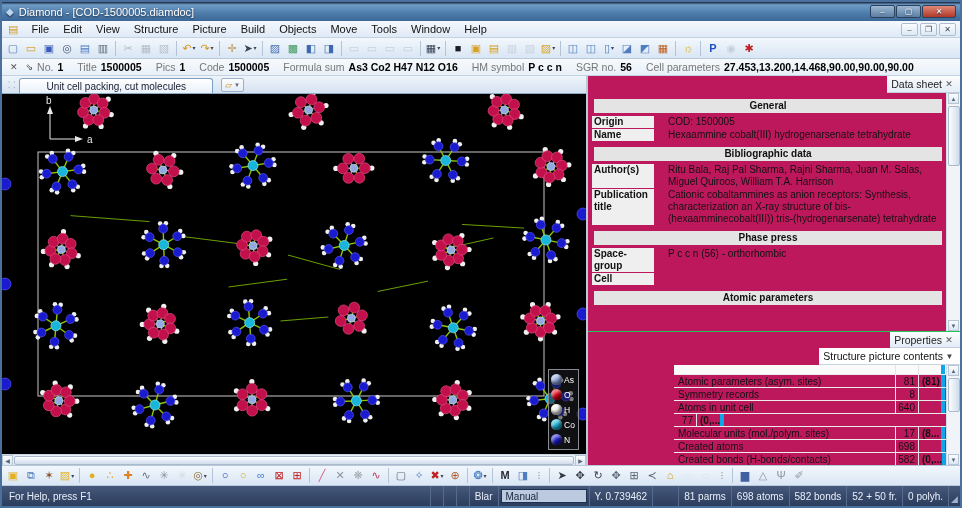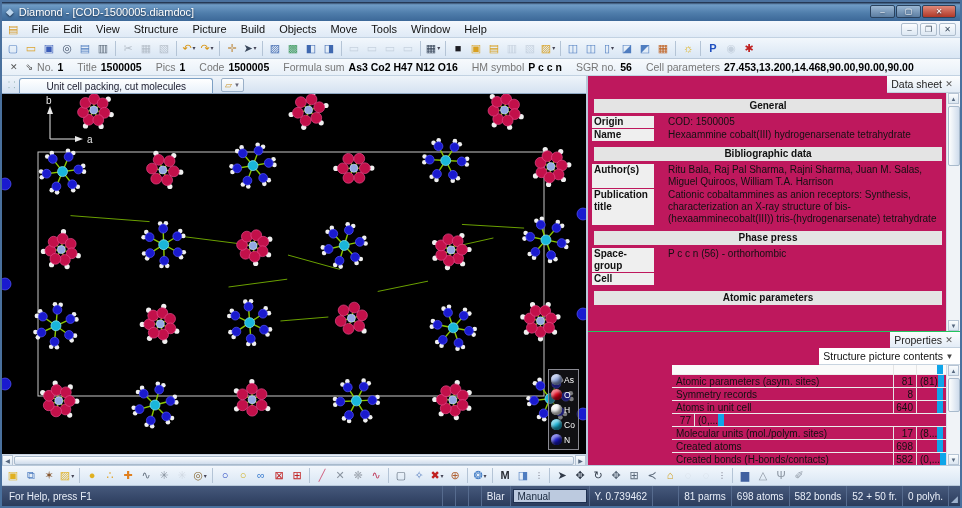--- a/index.html
+++ b/index.html
@@ -88,30 +88,30 @@
   .ds-value{flex:1;white-space:pre-line;}
   .props-select{height:17px;flex:0 0 17px;display:flex;align-items:center;font-size:10.5px;
     padding:0 4px;border-bottom:1px solid #c8d4e0;color:#111;background:#fff;}
   .props-select .dd{margin-left:auto;color:#444;font-size:8px;width:13px;text-align:center;}
   .props-body{flex:1 1 auto;display:flex;min-height:0;}
   .props-table{flex:1 1 auto;overflow:hidden;font-size:10px;color:#111;padding-left:40px;}
   .pr-row{display:flex;height:13px;align-items:center;border-bottom:1px solid #ececec;}
   .pr-row.hdr{height:10px;background:#fafafa;}
   .pr-name{flex:0 0 222px;padding-left:4px;border-right:1px solid #e4e4e4;height:100%;display:flex;align-items:center;}
   .pr-count{flex:0 0 23px;text-align:right;padding-right:3px;border-right:1px solid #e4e4e4;height:100%;display:flex;align-items:center;justify-content:flex-end;}
-  .pr-extra{flex:0 0 26px;padding-left:3px;border-right:6px solid #0ea5e9;height:100%;display:flex;align-items:center;}
+  .pr-extra{flex:0 0 26px;padding-left:3px;border-right:4px solid #0ea5e9;height:100%;display:flex;align-items:center;font-weight:bold;}
   .pr-rest{flex:1;}
   
   .statusbar{height:20px;flex:0 0 20px;display:flex;align-items:stretch;
     background:linear-gradient(#46597c,#2b3c5c);color:#e8eef8;font-size:10px;}
   .scell{display:flex;align-items:center;padding:0 5px;border-left:1px solid #566b8e;white-space:nowrap;}
   .scell.help{flex:1;border-left:none;padding-left:7px;}
   .scell.tiny{width:13px;padding:0;}
   .mode-box{background:#bccadf;color:#16263c;border:1px solid #1e3050;
-    padding:0 4px;width:74px;height:14px;line-height:13px;margin:0 2px;}
+    padding:0 4px;width:86px;height:14px;line-height:13px;margin:0 2px;}
   .grip{display:flex;align-items:flex-end;padding:0 2px 2px 2px;color:#9db1cc;font-size:9px;border-left:1px solid #566b8e;}
 </style>
 </head>
 <body>
 
 <div class="window">
 
   <div class="titlebar">
     <span class="appicon">◆</span>
     <span>Diamond - [COD-1500005.diamdoc]</span>

